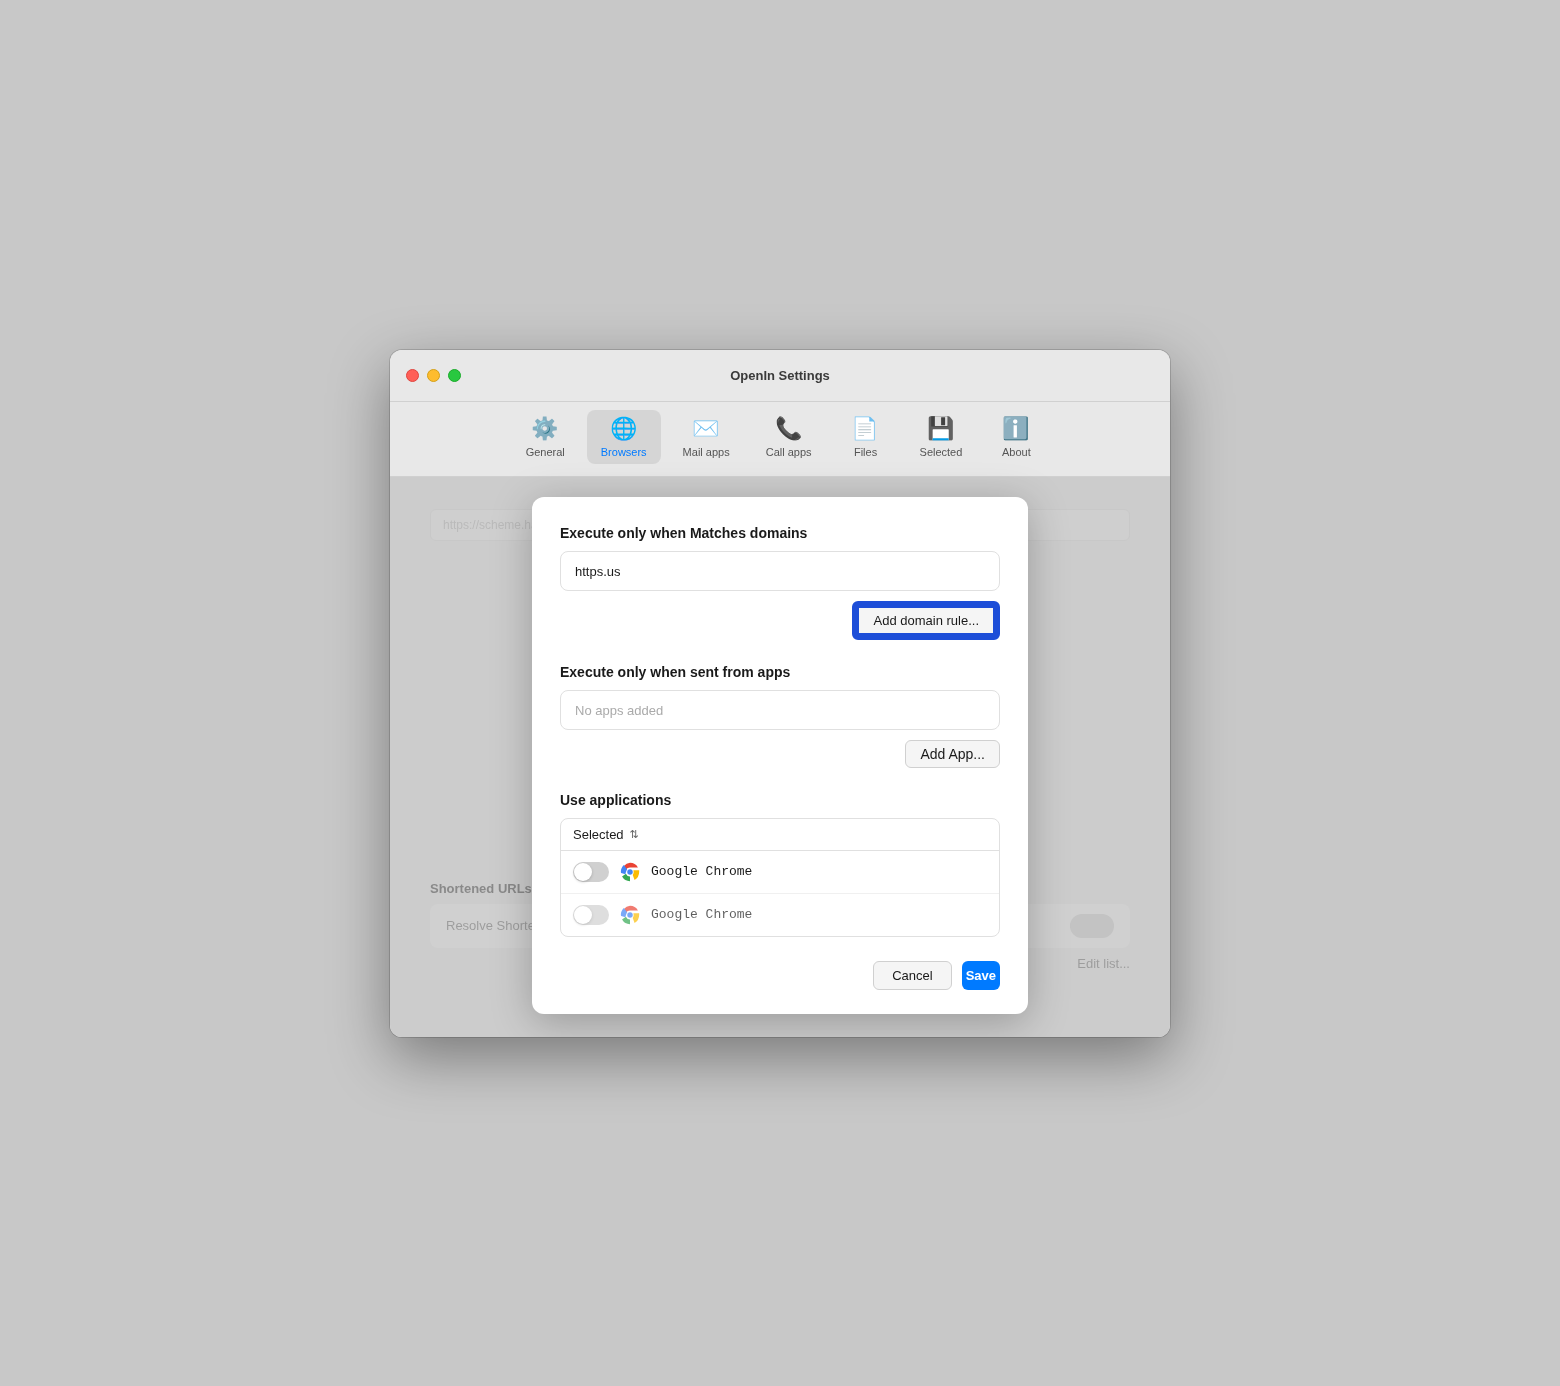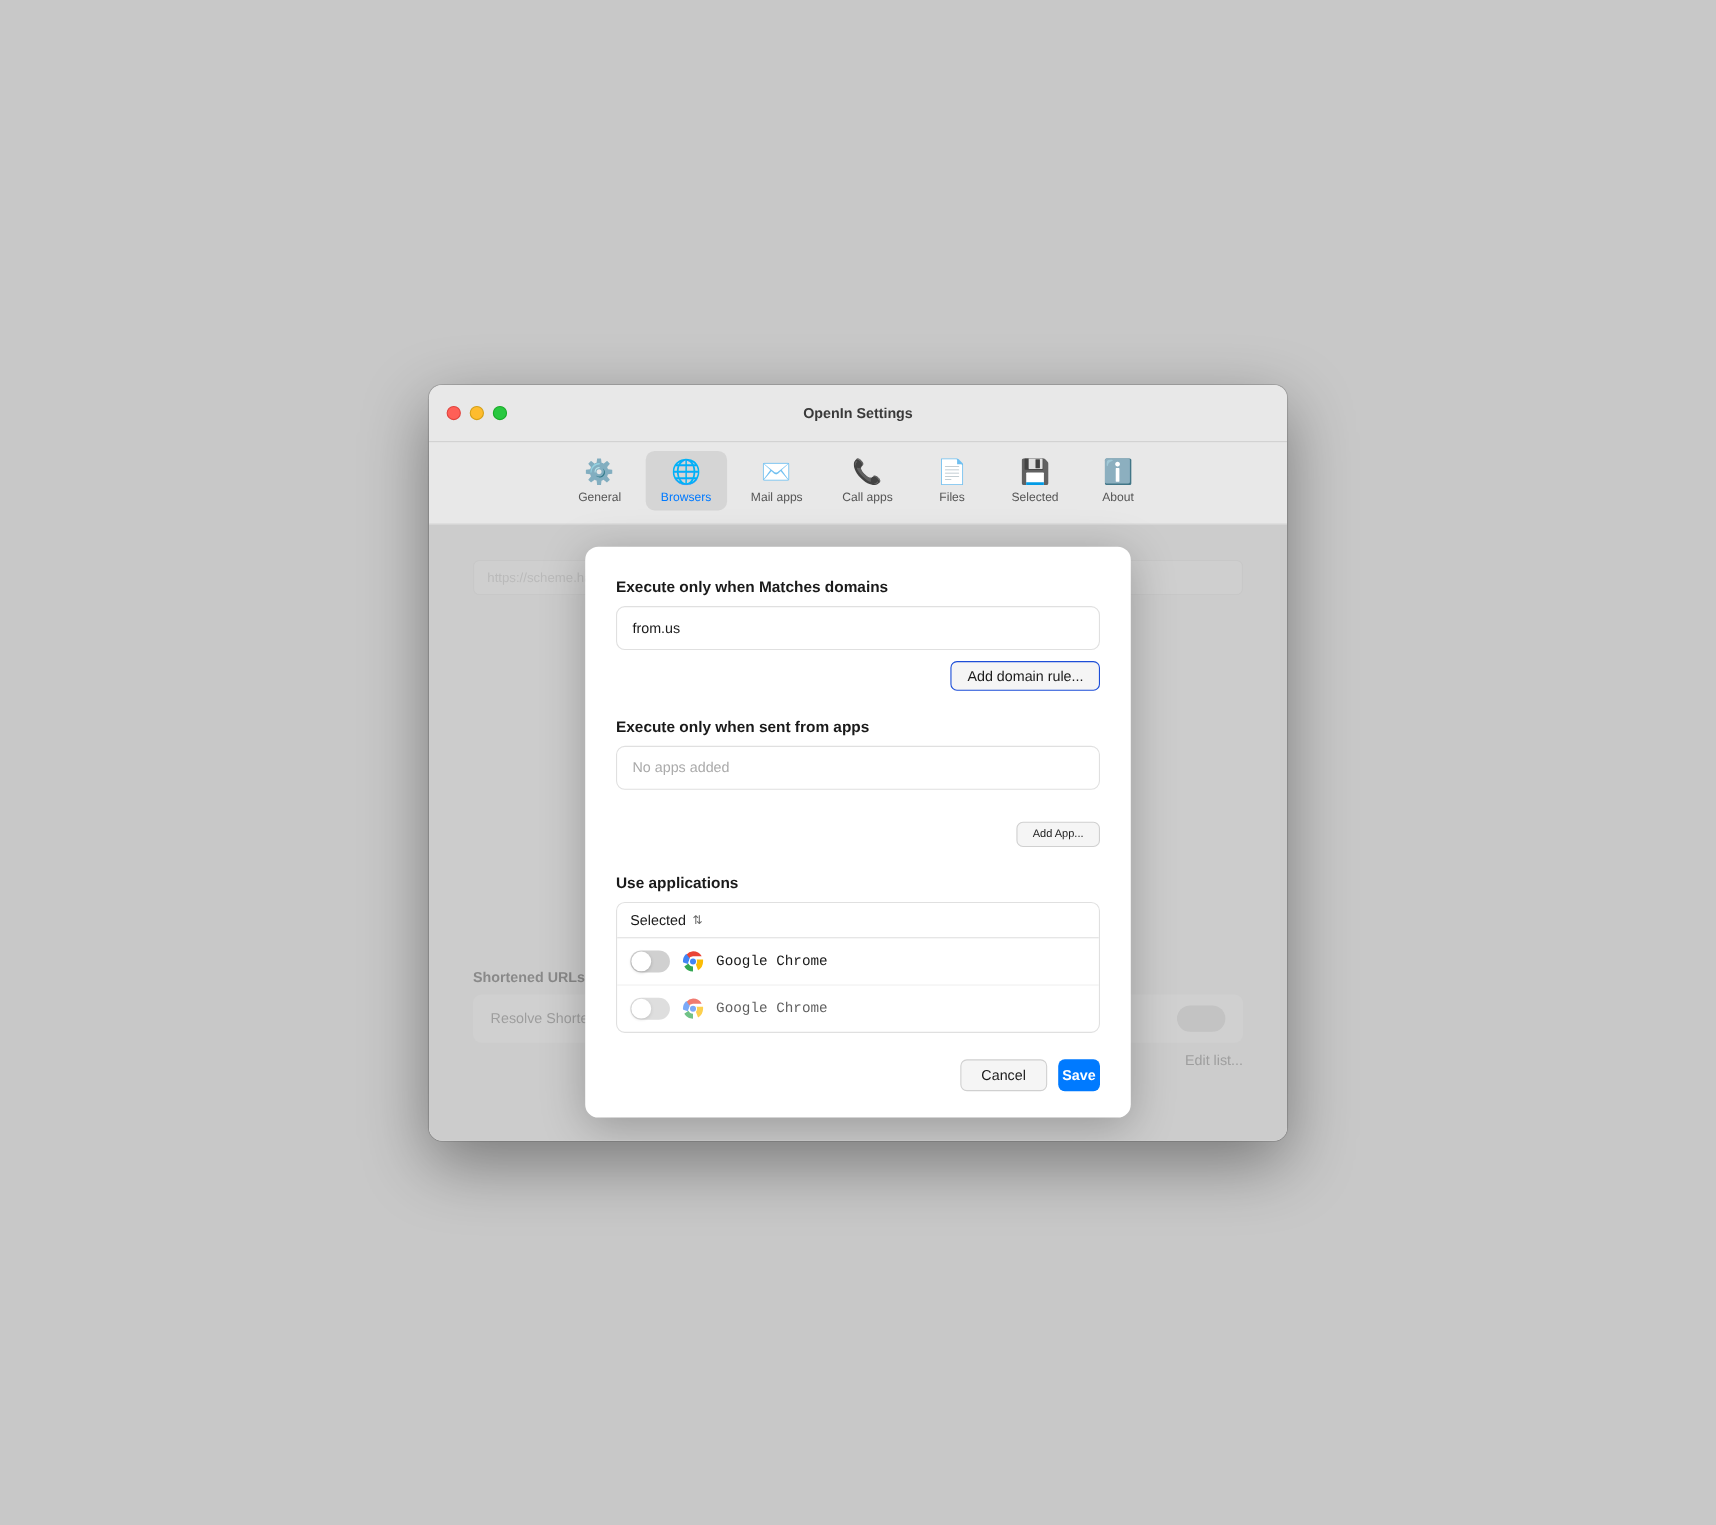--- a/index.html
+++ b/index.html
@@ -194,21 +194,21 @@
     }
 
     .domain-value {
       font-size: 13px;
       color: #1a1a1a;
     }
 
     .add-rule-btn {
       float: right;
       background: #f5f5f5;
-      border: 1px solid #1d4ed8;
+      border: 7px solid #1d4ed8;
       border-radius: 6px;
       padding: 5px 14px;
       font-size: 13px;
       color: #1a1a1a;
       cursor: pointer;
     }
 
     .clearfix::after { content: ''; display: table; clear: both; }
 
     
@@ -224,24 +224,23 @@
       color: #aaa;
       margin-top: 20px;
     }
 
     .add-app-btn {
       float: right;
       background: #f5f5f5;
       border: 1px solid #d0d0d0;
       border-radius: 6px;
       padding: 5px 14px;
-      font-size: 10px;
-      color: #1a1a1a;
-      cursor: pointer;
-      margin-top: 19px;
+      font-size: 14px;
+      color: #1a1a1a;
+      cursor: pointer;
     }
 
     
     .applications-box {
       border: 1px solid #e0e0e0;
       border-radius: 8px;
       overflow: hidden;
     }
 
     .selected-dropdown {
@@ -403,21 +402,21 @@
       </div>
     </div>
 
     <div class="modal-backdrop" style="position:absolute; inset:0; display:flex; align-items:flex-start; justify-content:center; padding-top:20px;">
 
       <div class="modal">
 
         <div class="modal-section">
           <div class="section-title">Execute only when Matches domains</div>
           <div class="domain-input-wrapper">
-            <span class="domain-value">from.us</span>
+            <span class="domain-value">https.us</span>
           </div>
           <div class="clearfix">
             <button class="add-rule-btn">Add domain rule...</button>
           </div>
         </div>
 
         <div class="modal-section">
           <div class="section-title">Execute only when sent from apps</div>
           <div class="no-apps-box">
             <span class="no-apps-text">No apps added</span>

